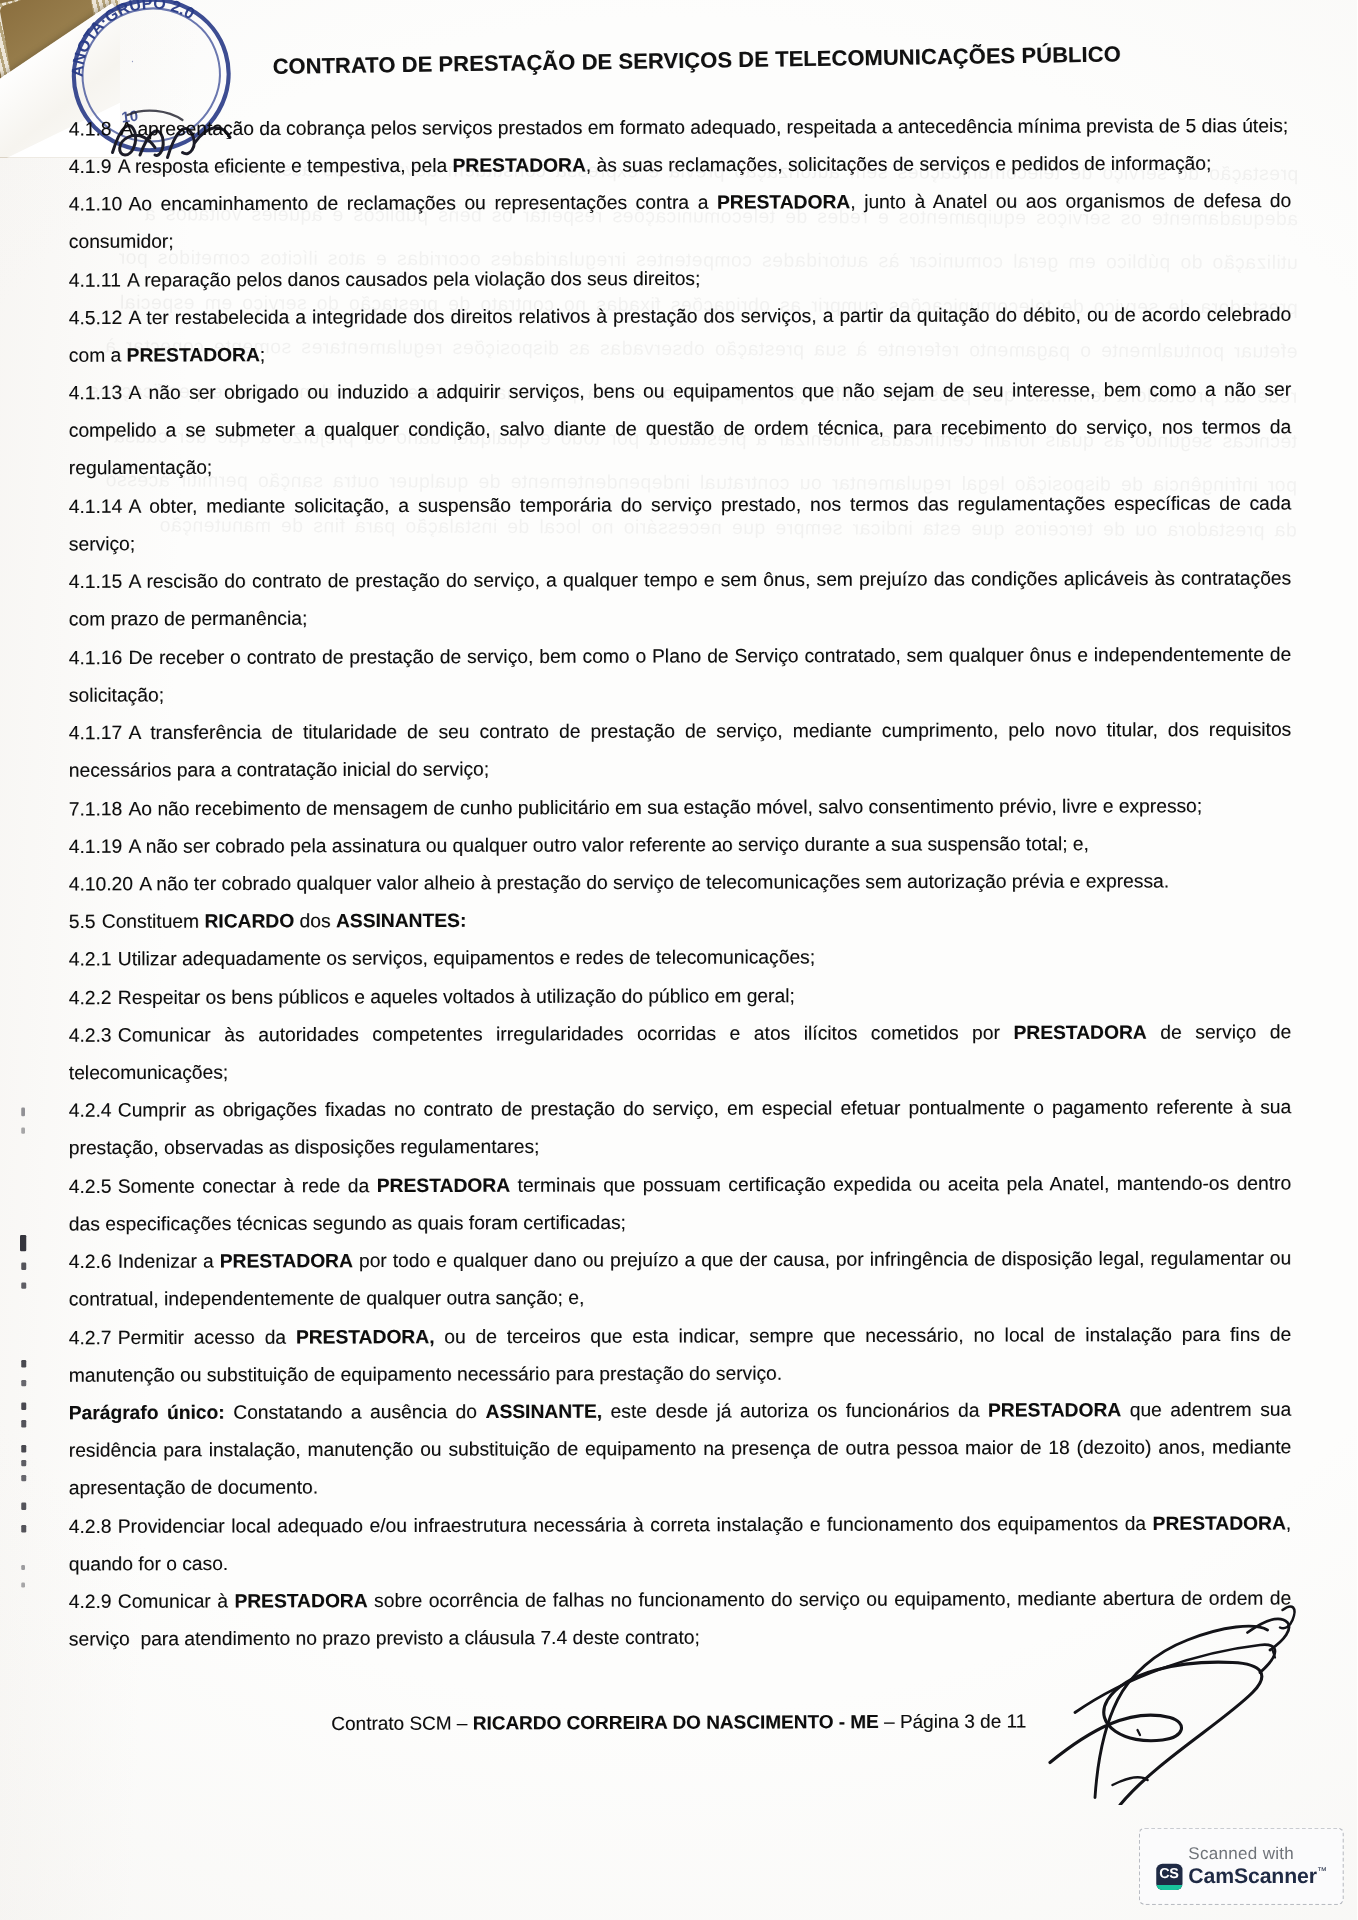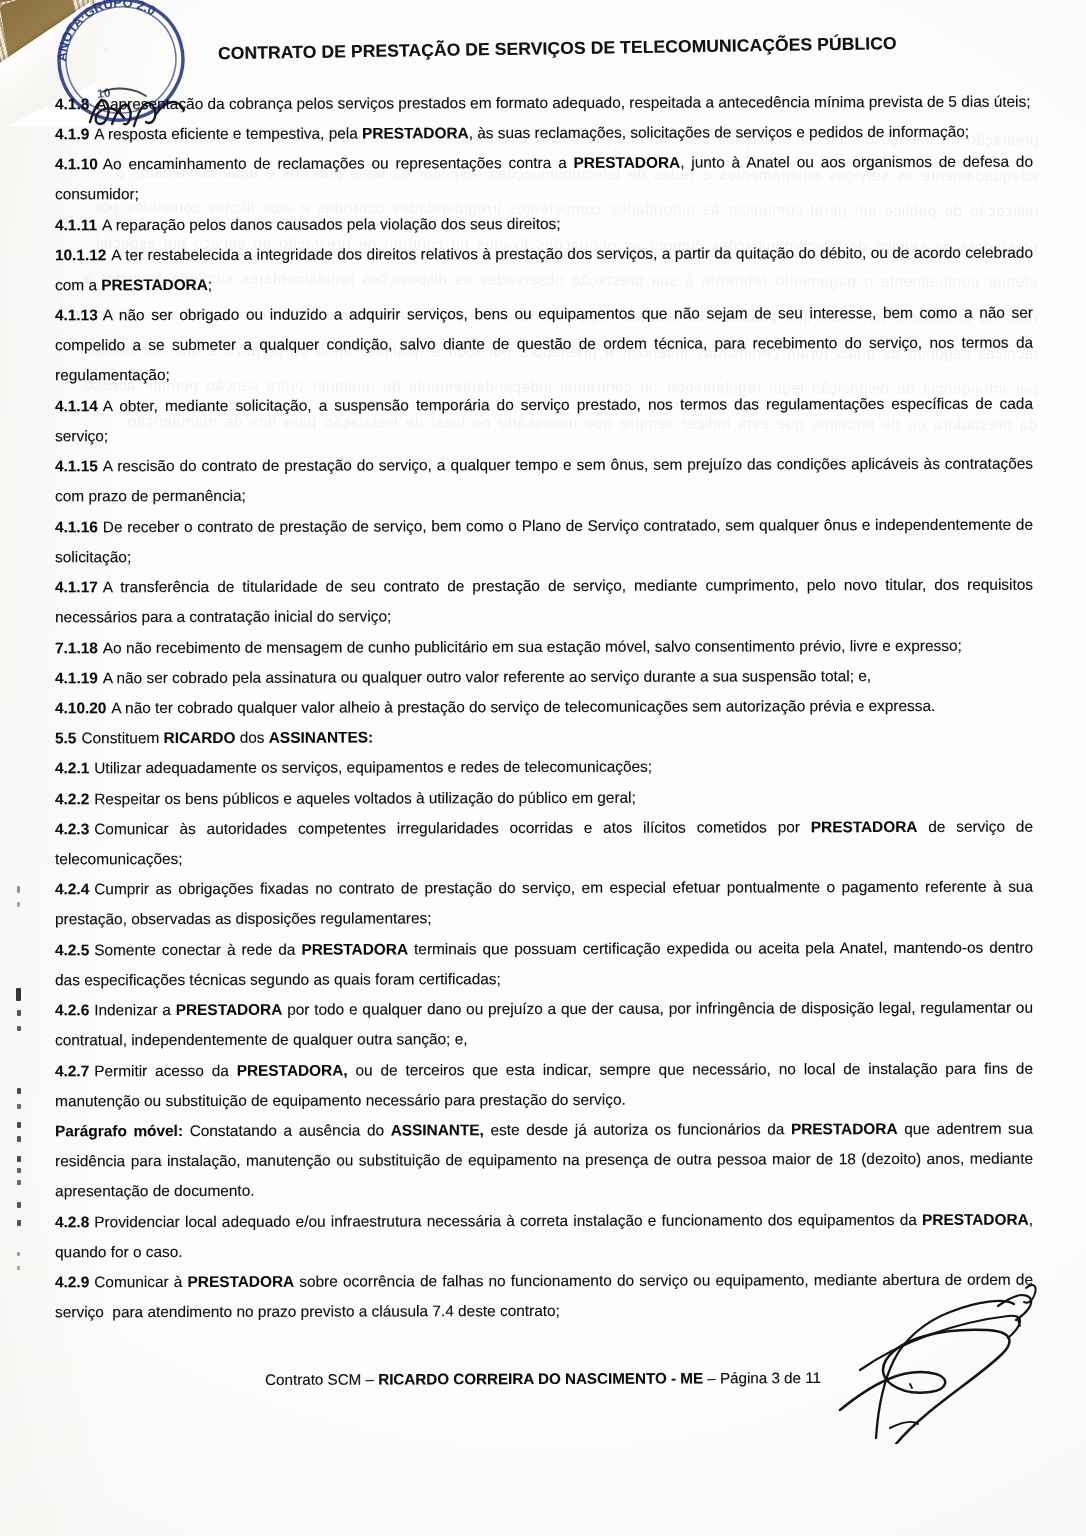--- a/index.html
+++ b/index.html
@@ -148,21 +148,21 @@
   .clause {
     margin: 0;
     text-align: justify;
     text-justify: inter-word;
     transform: rotate(-0.16deg);
     text-shadow: 0.35px 0 0 rgba(0,0,0,0.28);
   }
   .clause.nojust { text-align: left; }
   .clause b { font-weight: bold; }
   .num {
-    font-weight: bold;
+    font-weight: normal;
     margin-right: 5px;
   }
   
   .clause.c418 { padding-left: 136px; text-indent: -136px; }
   .clause.c418 .num { margin-right: 7px; }
 
   
   .footer-line {
     position: absolute;
     left: 0;
@@ -326,21 +326,21 @@
 
     <p class="clause">
       <span class="num">4.1.10</span>Ao encaminhamento de reclamações ou representações contra a <b>PRESTADORA</b>, junto à Anatel ou aos organismos de defesa do consumidor;
     </p>
 
     <p class="clause nojust">
       <span class="num">4.1.11</span>A reparação pelos danos causados pela violação dos seus direitos;
     </p>
 
     <p class="clause">
-      <span class="num">10.1.12</span>A ter restabelecida a integridade dos direitos relativos à prestação dos serviços, a partir da quitação do débito, ou de acordo celebrado com a <b>PRESTADORA</b>;
+      <span class="num">4.5.12</span>A ter restabelecida a integridade dos direitos relativos à prestação dos serviços, a partir da quitação do débito, ou de acordo celebrado com a <b>PRESTADORA</b>;
     </p>
 
     <p class="clause">
       <span class="num">4.1.13</span>A não ser obrigado ou induzido a adquirir serviços, bens ou equipamentos que não sejam de seu interesse, bem como a não ser compelido a se submeter a qualquer condição, salvo diante de questão de ordem técnica, para recebimento do serviço, nos termos da regulamentação;
     </p>
 
     <p class="clause">
       <span class="num">4.1.14</span>A obter, mediante solicitação, a suspensão temporária do serviço prestado, nos termos das regulamentações específicas de cada serviço;
     </p>
 
@@ -394,21 +394,21 @@
 
     <p class="clause">
       <span class="num">4.2.6</span>Indenizar a <b>PRESTADORA</b> por todo e qualquer dano ou prejuízo a que der causa, por infringência de disposição legal, regulamentar ou contratual, independentemente de qualquer outra sanção; e,
     </p>
 
     <p class="clause">
       <span class="num">4.2.7</span>Permitir acesso da <b>PRESTADORA,</b> ou de terceiros que esta indicar, sempre que necessário, no local de instalação para fins de manutenção ou substituição de equipamento necessário para prestação do serviço.
     </p>
 
     <p class="clause">
-      <b>Parágrafo móvel:</b> Constatando a ausência do <b>ASSINANTE,</b> este desde já autoriza os funcionários da <b>PRESTADORA</b> que adentrem sua residência para instalação, manutenção ou substituição de equipamento na presença de outra pessoa maior de 18 (dezoito) anos, mediante apresentação de documento.
+      <b>Parágrafo único:</b> Constatando a ausência do <b>ASSINANTE,</b> este desde já autoriza os funcionários da <b>PRESTADORA</b> que adentrem sua residência para instalação, manutenção ou substituição de equipamento na presença de outra pessoa maior de 18 (dezoito) anos, mediante apresentação de documento.
     </p>
 
     <p class="clause">
       <span class="num">4.2.8</span>Providenciar local adequado e/ou infraestrutura necessária à correta instalação e funcionamento dos equipamentos da <b>PRESTADORA</b>, quando for o caso.
     </p>
 
     <p class="clause">
       <span class="num">4.2.9</span>Comunicar à <b>PRESTADORA</b> sobre ocorrência de falhas no funcionamento do serviço ou equipamento, mediante abertura de ordem de serviço&nbsp; para atendimento no prazo previsto a cláusula 7.4 deste contrato;
     </p>
 
@@ -445,14 +445,23 @@
     <i style="left:3px; top:256px; width:4px; height:6px;  opacity:0.8;"></i>
     <i style="left:3px; top:276px; width:4px; height:6px;  opacity:0.85;"></i>
     <i style="left:3px; top:288px; width:4px; height:5px;  opacity:0.75;"></i>
     <i style="left:3px; top:300px; width:4px; height:5px;  opacity:0.7;"></i>
     <i style="left:3px; top:322px; width:4px; height:6px;  opacity:0.8;"></i>
     <i style="left:3px; top:340px; width:4px; height:6px;  opacity:0.8;"></i>
     <i style="left:3px; top:372px; width:3px; height:4px;  opacity:0.45;"></i>
     <i style="left:3px; top:386px; width:3px; height:4px;  opacity:0.4;"></i>
   </div>
 
+  <div class="watermark">
+    <div class="wm-top">Scanned with</div>
+    <div class="wm-bottom">
+      <span class="cs-badge">
+        <span>CS</span>
+      </span>
+      <span class="wm-name"><span>CamScanner</span><span class="wm-tm">™</span></span>
+    </div>
+  </div>
 
 </div>
 
 </body></html>

